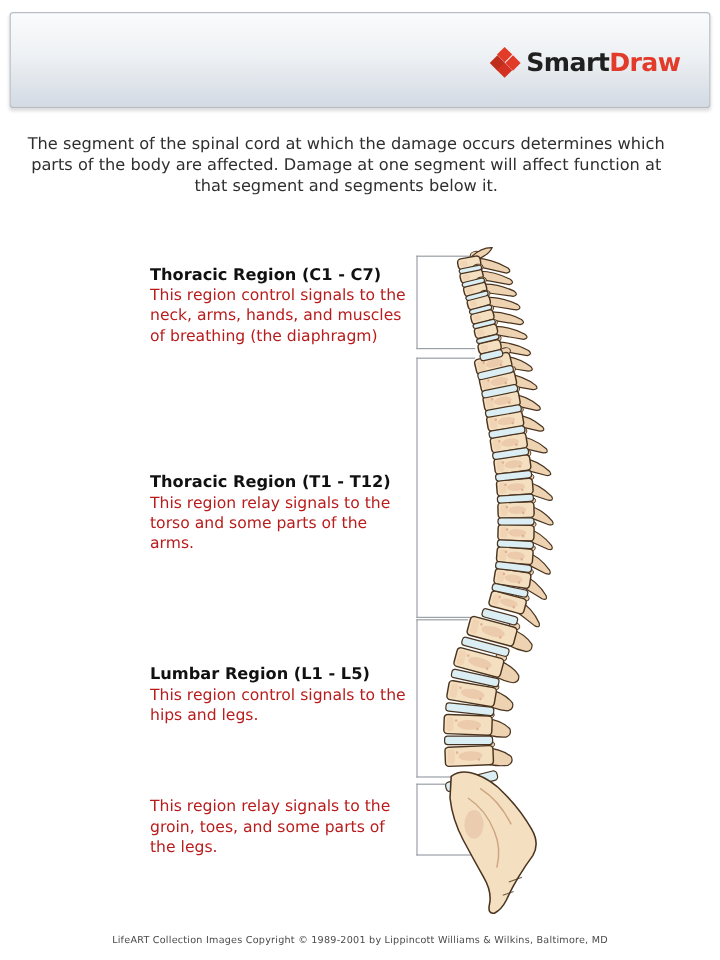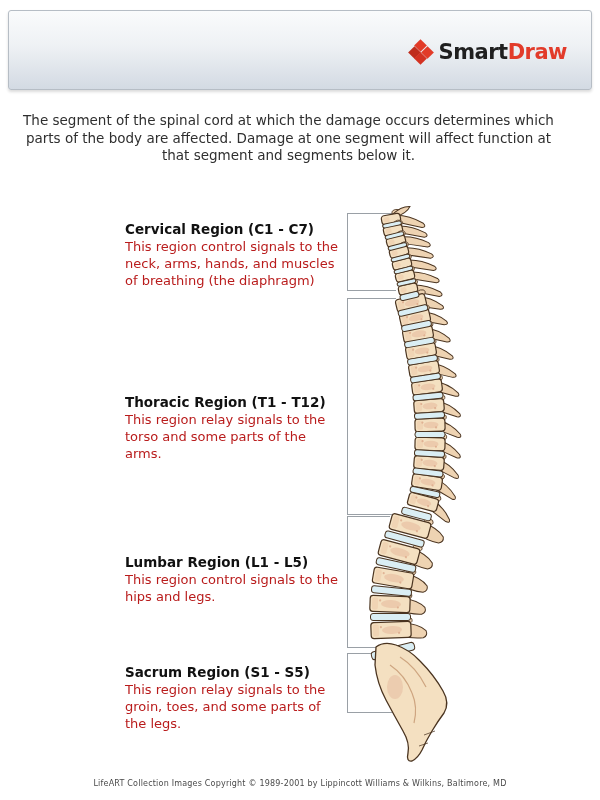--- a/index.html
+++ b/index.html
@@ -84,38 +84,37 @@
       </span>
       <span class="logo-text"><span class="smart">Smart</span><span class="draw">Draw</span></span>
     </div>
   </div>
 
   <div class="intro">The segment of the spinal cord at which the damage occurs determines which
 parts of the body are affected. Damage at one segment will affect function at
 that segment and segments below it.</div>
 
   <div class="section sec-cervical">
-    <h3>Cervical Region (C1 - C7)</h3>
+    <h3>Thoracic Region (C1 - C7)</h3>
     <p>This region control signals to the
 neck, arms, hands, and muscles
 of breathing (the diaphragm)</p>
   </div>
   <div class="section sec-thoracic">
     <h3>Thoracic Region (T1 - T12)</h3>
     <p>This region relay signals to the
 torso and some parts of the
 arms.</p>
   </div>
   <div class="section sec-lumbar">
     <h3>Lumbar Region (L1 - L5)</h3>
     <p>This region control signals to the
 hips and legs.</p>
   </div>
   <div class="section sec-sacrum">
-    <h3>Sacrum Region (S1 - S5)</h3>
     <p>This region relay signals to the
 groin, toes, and some parts of
 the legs.</p>
   </div>
 
   <div class="bracket bk-cervical"></div>
   <div class="bracket bk-thoracic"></div>
   <div class="bracket bk-lumbar"></div>
   <div class="bracket bk-sacrum"></div>
   <div class="bk-sacrum-top"></div>

